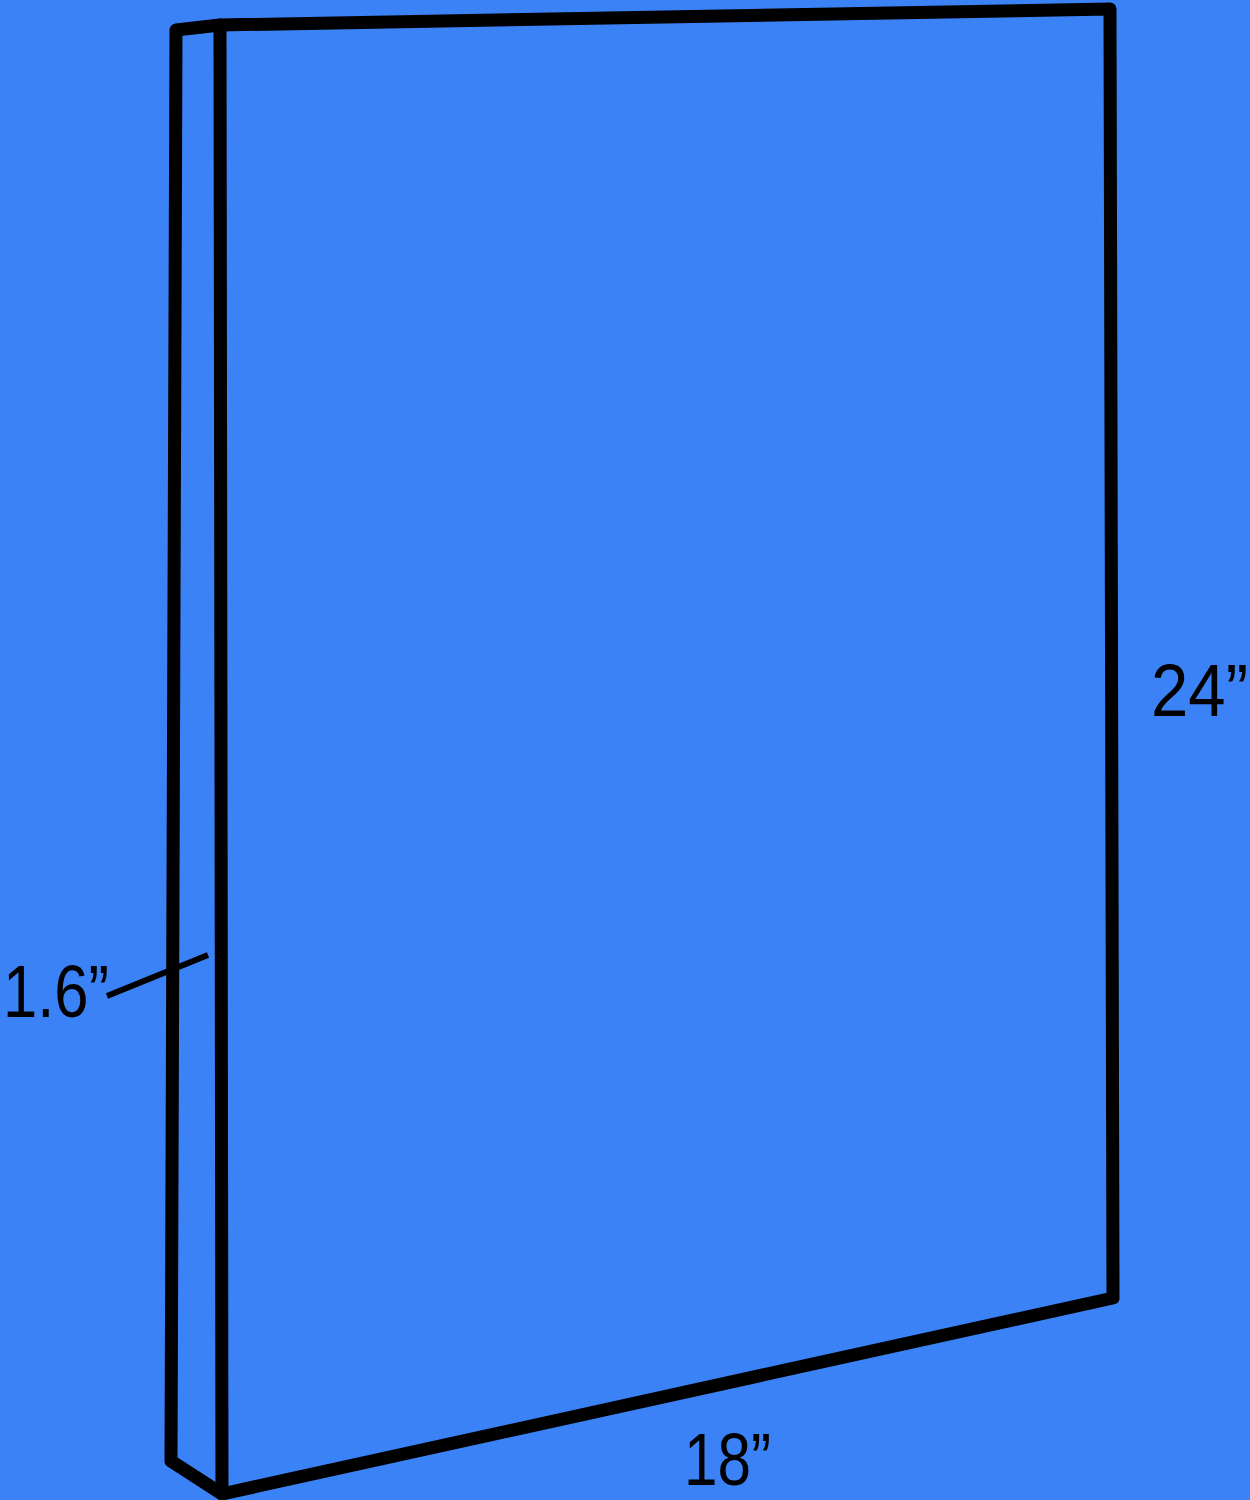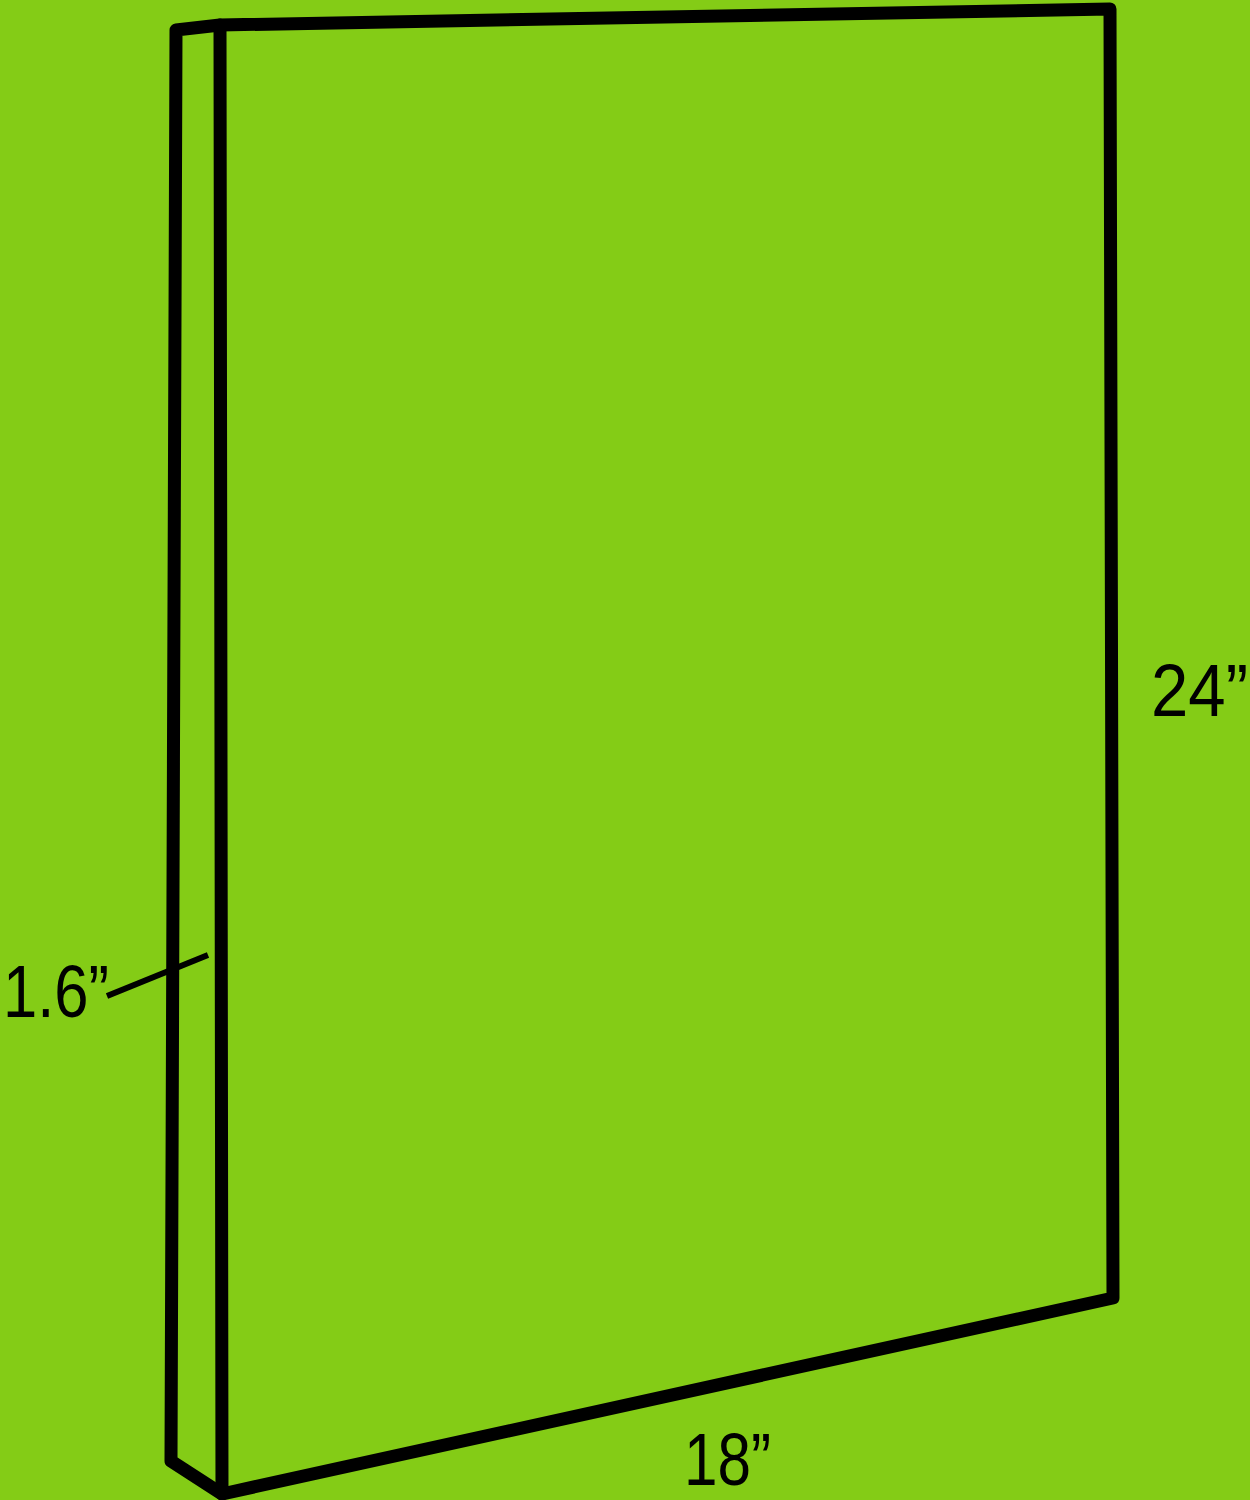--- a/index.html
+++ b/index.html
@@ -4,21 +4,21 @@
 <style>
   html, body {
     margin: 0;
     padding: 0;
     background: #ffffff;
   }
   .canvas {
     position: relative;
     width: 1250px;
     height: 1500px;
-    background: #84cc16;
+    background: #3b82f6;
     overflow: hidden;
     font-family: "Liberation Sans", sans-serif;
   }
   svg {
     display: block;
     width: 1250px;
     height: 1500px;
   }
   .dim-label {
     font-family: "Liberation Sans", sans-serif;

